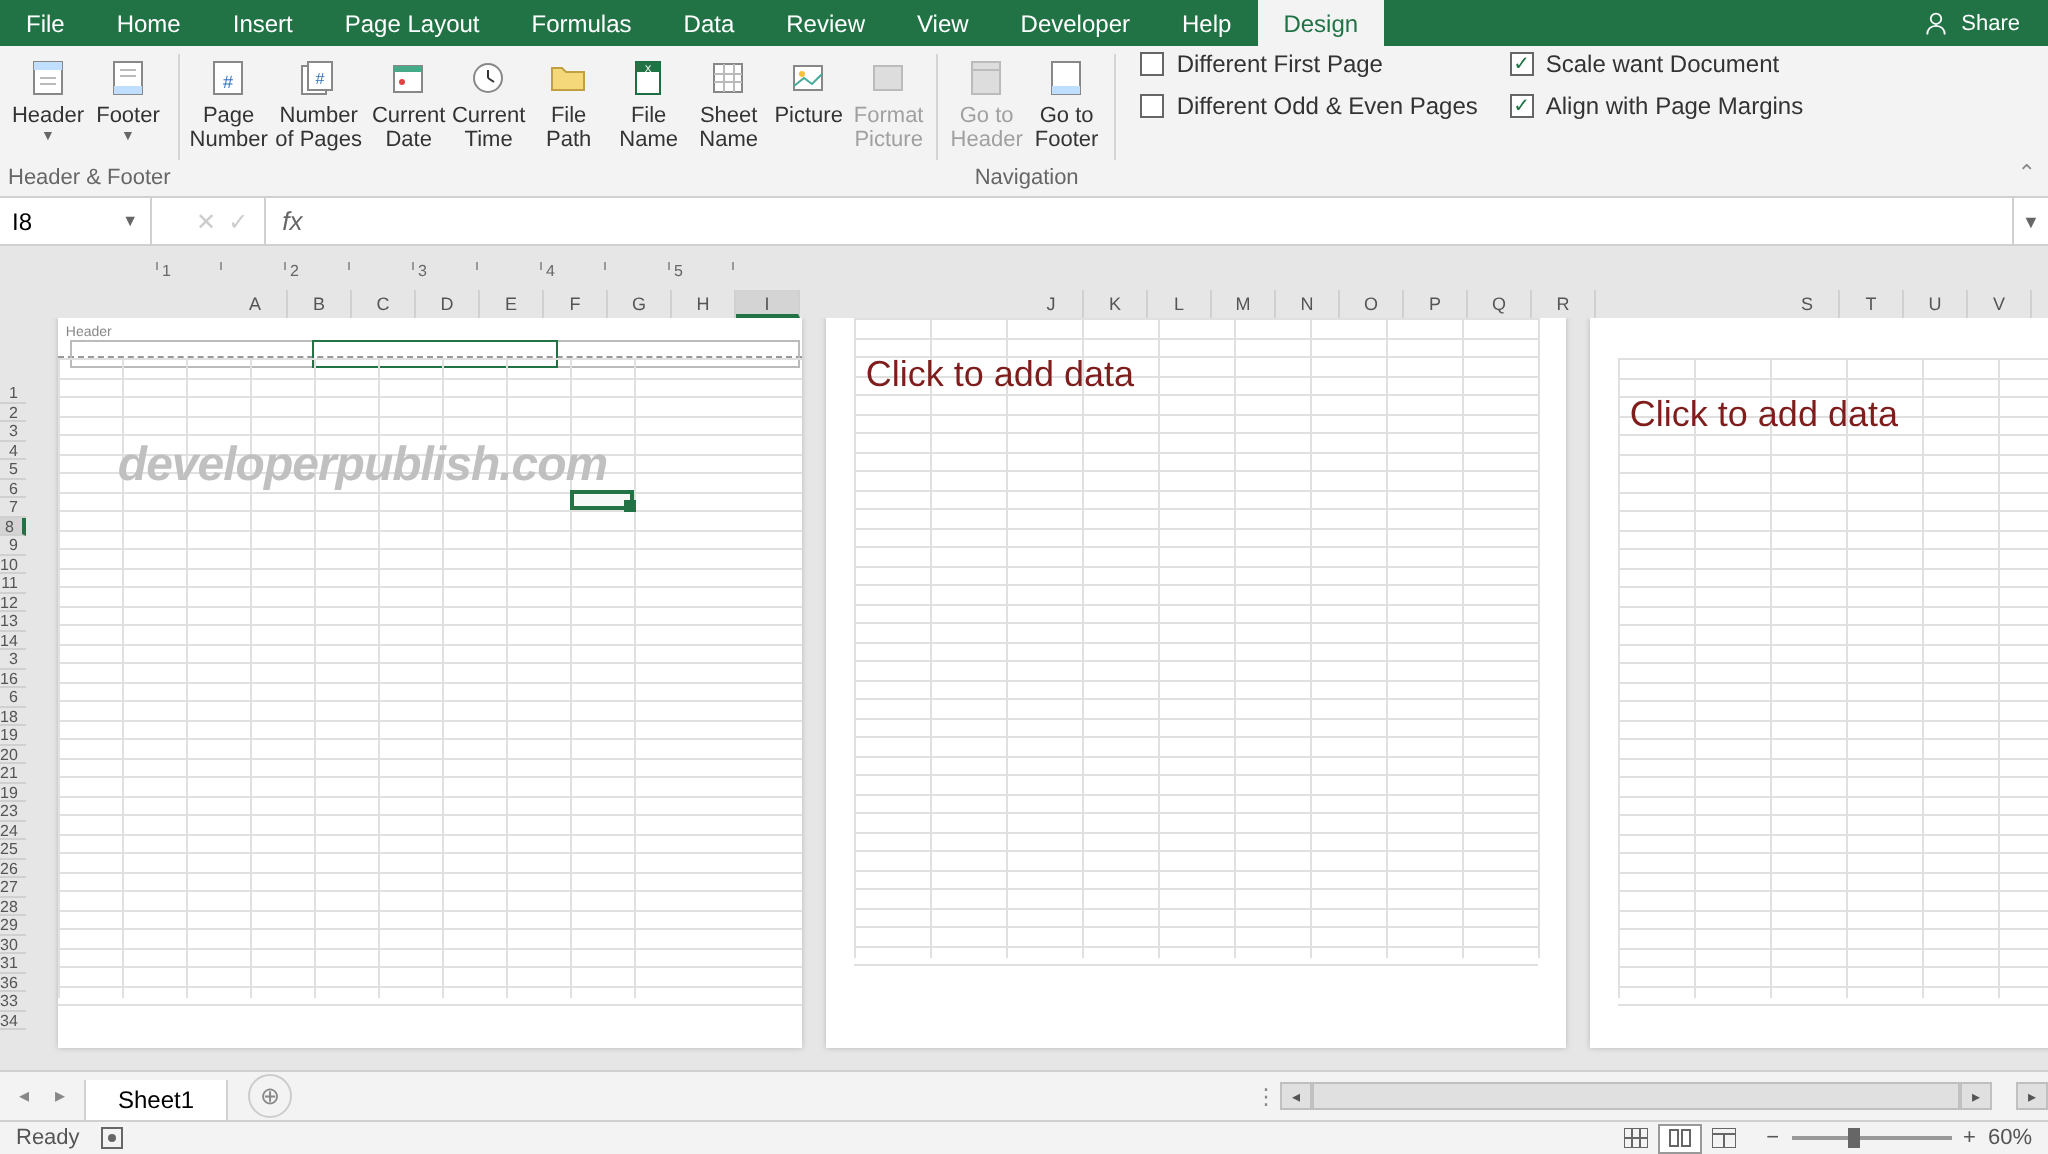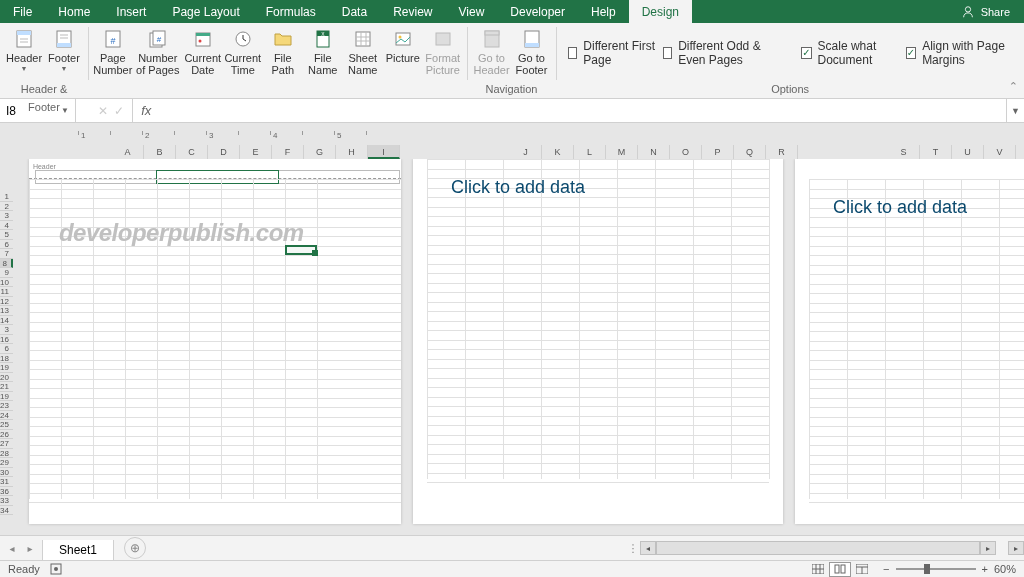--- a/index.html
+++ b/index.html
@@ -17,21 +17,21 @@
 .group-items{display:flex;flex:1}
 .group-label{height:18px;line-height:18px;text-align:center;font-size:11px;color:#666}
 .sep{width:1px;background:#d4d4d4;margin:4px 0 18px}
 .bigbtn{display:flex;flex-direction:column;align-items:center;justify-content:flex-start;width:40px;padding:4px 2px 0;cursor:pointer}
 .bigbtn.wide{width:50px}
 .bigbtn .ic{width:20px;height:20px;margin-bottom:3px}
 .bigbtn .lbl{font-size:11px;color:#333;text-align:center;line-height:12px}
 .bigbtn.disabled .lbl{color:#a0a0a0}
 .bigbtn.disabled .ic *{stroke:#bbb!important;fill:#ddd!important}
 .dd-arrow{font-size:7px;color:#666;margin-top:1px}
-.stackcol{display:flex;flex-direction:row;padding:0 8px;gap:7px}
+.stackcol{display:flex;flex-direction:column;padding:0 8px;gap:7px}
 .chk{display:flex;align-items:center;gap:6px;font-size:12px;color:#333;cursor:pointer}
 .chk .box{width:12px;height:12px;border:1px solid #666;display:flex;align-items:center;justify-content:center;font-size:10px;color:#217346;background:#fff}
 .collapse{position:absolute;right:6px;bottom:5px;color:#888;cursor:pointer}
 .fbar{height:24px;background:#fff;border-bottom:1px solid #d0d0d0;display:flex;align-items:stretch}
 .namebox{width:76px;border-right:1px solid #d0d0d0;display:flex;align-items:center;padding:0 6px;font-size:12px}
 .namebox .arr{margin-left:auto;color:#666;font-size:8px}
 .fxbtns{display:flex;align-items:center;gap:6px;padding:0 8px;border-right:1px solid #d0d0d0}
 .fxbtns span{color:#888;cursor:pointer;font-size:12px}
 .fxlabel{font-style:italic;color:#666;padding:0 8px;display:flex;align-items:center;font-size:13px}
 .fxinput{flex:1;padding:0 4px}
@@ -55,21 +55,21 @@
 .hdr-label{font-size:7px;color:#888}
 .hdr-boxes{display:flex;height:14px;margin:0 2px}
 .hdr-box{flex:1;border:1px solid #bbb;margin-right:-1px}
 .hdr-box.active{border:1px solid #217346;position:relative}
 .addhdr{text-align:center;font-size:11px;color:#999;padding:4px 0}
 .grid{position:relative}
 .gridlines{position:absolute;inset:0}
 .gl-v{position:absolute;top:0;bottom:0;border-right:1px solid #e0e0e0}
 .gl-h{position:absolute;left:0;right:0;border-bottom:1px solid #e0e0e0}
 .watermark{position:absolute;top:40px;left:30px;font-size:24px;font-weight:900;color:#c0c0c0;letter-spacing:-.5px;font-style:italic}
-.click-data{position:absolute;top:18px;left:24px;font-size:18px;color:#0c4a6e}
+.click-data{position:absolute;top:18px;left:6px;font-size:18px;color:#7f1d1d}
 .sel-cell{position:absolute;border:2px solid #217346;background:rgba(33,115,70,.05)}
 .sel-cell::after{content:'';position:absolute;right:-3px;bottom:-3px;width:6px;height:6px;background:#217346}
 .tabbar{position:absolute;bottom:17px;left:0;right:0;height:25px;background:#f3f3f3;border-top:1px solid #d0d0d0;display:flex;align-items:center}
 .tabnav{display:flex;padding:0 4px;gap:2px}
 .tabnav span{width:16px;text-align:center;color:#888;cursor:pointer;font-size:10px}
 .sheet-tab{background:#fff;border:1px solid #d0d0d0;border-bottom:none;padding:3px 16px;font-size:12px;position:relative;bottom:-2px;border-top:none}
 .addsheet{width:22px;height:22px;border:1px solid #ccc;border-radius:11px;display:flex;align-items:center;justify-content:center;margin-left:10px;color:#888;font-size:12px;cursor:pointer}
 .hscroll{position:absolute;right:28px;width:370px;height:14px;display:flex;align-items:center}
 .hscroll .tr{flex:1;background:#e0e0e0;height:14px;border:1px solid #c0c0c0;position:relative}
 .hscroll .btn{width:16px;height:14px;background:#e0e0e0;border:1px solid #c0c0c0;display:flex;align-items:center;justify-content:center;font-size:8px;color:#555}
@@ -247,29 +247,28 @@
             <span>Different First Page</span>
           </label>
         <label class="chk">
             <span class="box"></span>
             <span>Different Odd &amp; Even Pages</span>
           </label>
       </div>
       <div class="stackcol">
         <label class="chk">
             <span class="box">✓</span>
-            <span>Scale what Document</span>
+            <span>Scale want Document</span>
           </label>
         <label class="chk">
             <span class="box">✓</span>
             <span>Align with Page Margins</span>
           </label>
       </div>
     </div>
-    <div class="group-label">Options</div>
   </div>
   <span class="collapse">⌃</span>
 </div>
 
 <div class="fbar">
   <div class="namebox">
       <span>I8</span>
       <span class="arr">▼</span>
     </div>
   <div style="width:14px"></div>

